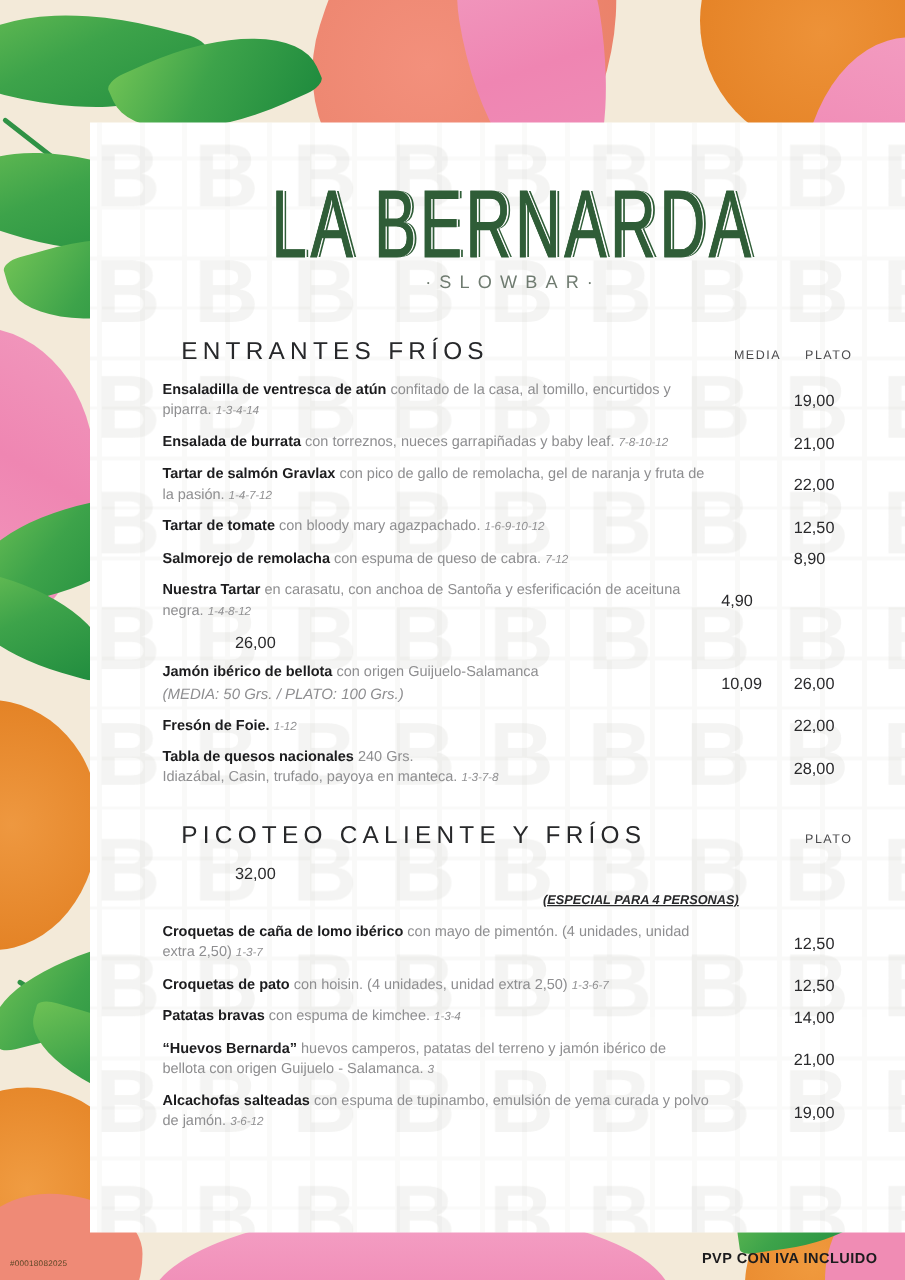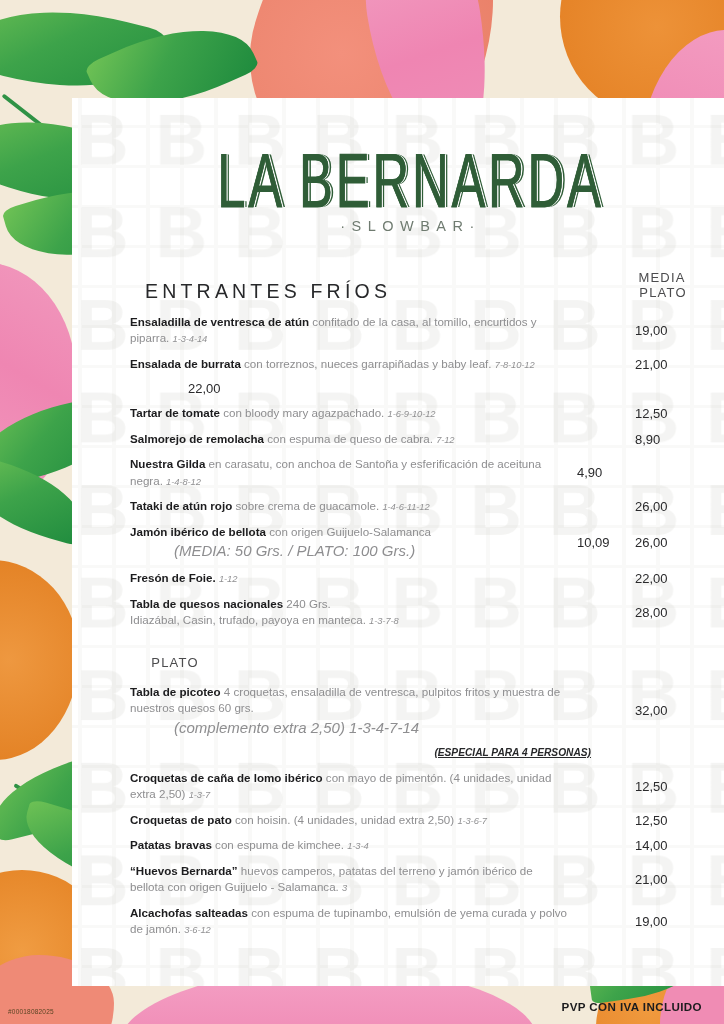--- a/index.html
+++ b/index.html
@@ -209,25 +209,24 @@
   }
   .section-title {
     font-size: 19.5px;
     letter-spacing: 4.2px;
     color: #27282a;
     font-weight: 400;
   }
   .col-heads {
     display: flex;
     align-items: flex-end;
-    font-size: 13px;
+    font-size: 10px;
     letter-spacing: 1.2px;
     color: #4b4b4d;
     padding-bottom: 3px;
-    flex-direction: column;
   }
   .col-heads .ch-media { width: 58px; text-align: center; }
   .col-heads .ch-plato { width: 56px; text-align: center; }
 
   
   .item {
     display: flex;
     align-items: center;
     margin-bottom: 9px;
   }
@@ -243,24 +242,23 @@
     font-weight: 700;
   }
   .item-text .alg {
     font-size: 9.4px;
     font-style: italic;
     color: #909092;
     letter-spacing: -0.1px;
   }
   .item-note {
     display: block;
-    font-size: 15px;
+    font-size: 12px;
     font-style: italic;
     color: #8e8e90;
-    margin-left: 44px;
   }
   .price {
     font-size: 13px;
     color: #2a2a2c;
     text-align: left;
     flex: none;
   }
   .price-media { width: 58px; }
   .price-plato { width: 56px; }
 
@@ -363,40 +361,40 @@
             <div class="item-text"><b>Ensaladilla de ventresca de atún</b><span> confitado de la casa, al tomillo, encurtidos y piparra. </span><span class="alg">1-3-4-14</span></div>
             <div class="price price-media"></div>
             <div class="price price-plato">19,00</div>
           </div>
           <div class="item">
             <div class="item-text"><b>Ensalada de burrata</b><span> con torreznos, nueces garrapiñadas y baby leaf. </span><span class="alg">7-8-10-12</span></div>
             <div class="price price-media"></div>
             <div class="price price-plato">21,00</div>
           </div>
           <div class="item">
+            <div class="item-text"><b>Tartar de salmón Gravlax</b><span> con pico de gallo de remolacha, gel de naranja y fruta de la pasión. </span><span class="alg">1-4-7-12</span></div>
             <div class="price price-media"></div>
             <div class="price price-plato">22,00</div>
           </div>
           <div class="item">
             <div class="item-text"><b>Tartar de tomate</b><span> con bloody mary agazpachado. </span><span class="alg">1-6-9-10-12</span></div>
             <div class="price price-media"></div>
             <div class="price price-plato">12,50</div>
           </div>
           <div class="item">
             <div class="item-text"><b>Salmorejo de remolacha</b><span> con espuma de queso de cabra. </span><span class="alg">7-12</span></div>
             <div class="price price-media"></div>
             <div class="price price-plato">8,90</div>
           </div>
           <div class="item">
-            <div class="item-text"><b>Nuestra Gilda</b><span> en carasatu, con anchoa de Santoña y esferificación de aceituna negra. </span><span class="alg">1-4-8-12</span></div>
+            <div class="item-text"><b>Nuestra Tartar</b><span> en carasatu, con anchoa de Santoña y esferificación de aceituna negra. </span><span class="alg">1-4-8-12</span></div>
             <div class="price price-media">4,90</div>
             <div class="price price-plato"></div>
           </div>
           <div class="item">
-            <div class="item-text"><b>Tataki de atún rojo</b><span> sobre crema de guacamole. </span><span class="alg">1-4-6-11-12</span></div>
             <div class="price price-media"></div>
             <div class="price price-plato">26,00</div>
           </div>
           <div class="item">
             <div class="item-text"><b>Jamón ibérico de bellota</b><span> con origen Guijuelo-Salamanca</span><span class="item-note">(MEDIA: 50 Grs. / PLATO: 100 Grs.)</span></div>
             <div class="price price-media">10,09</div>
             <div class="price price-plato">26,00</div>
           </div>
           <div class="item">
             <div class="item-text"><b>Fresón de Foie.</b><span> </span><span class="alg">1-12</span></div>
@@ -404,27 +402,27 @@
             <div class="price price-plato">22,00</div>
           </div>
           <div class="item">
             <div class="item-text"><b>Tabla de quesos nacionales</b><span> 240 Grs.</span><span style="display: block;">Idiazábal, Casin, trufado, payoya en manteca. <span class="alg">1-3-7-8</span></span></div>
             <div class="price price-media"></div>
             <div class="price price-plato">28,00</div>
           </div>
         </div>
         <div class="section sec2">
           <div class="section-head">
+            <div class="section-title">PICOTEO CALIENTE Y FRÍOS</div>
             <div class="col-heads">
               <span class="ch-media"></span>
               <span class="ch-plato">PLATO</span>
             </div>
           </div>
           <div class="item">
-            <div class="item-text"><b>Tabla de picoteo</b><span> 4 croquetas, ensaladilla de ventresca, pulpitos fritos y muestra de nuestros quesos 60 grs.</span><span class="item-note">(complemento extra 2,50) 1-3-4-7-14</span></div>
             <div class="price price-media"></div>
             <div class="price price-plato">32,00</div>
           </div>
           <div class="special">(ESPECIAL PARA 4 PERSONAS)</div>
           <div class="item">
             <div class="item-text"><b>Croquetas de caña de lomo ibérico</b><span> con mayo de pimentón. (4 unidades, unidad extra 2,50) </span><span class="alg">1-3-7</span></div>
             <div class="price price-media"></div>
             <div class="price price-plato">12,50</div>
           </div>
           <div class="item">

